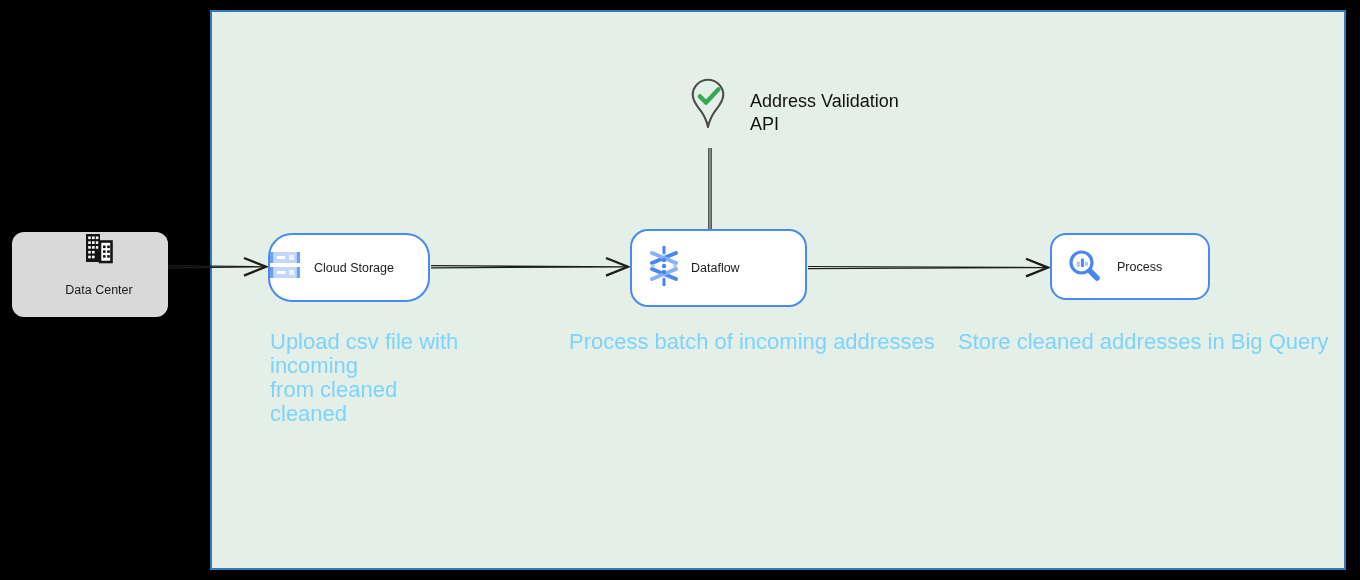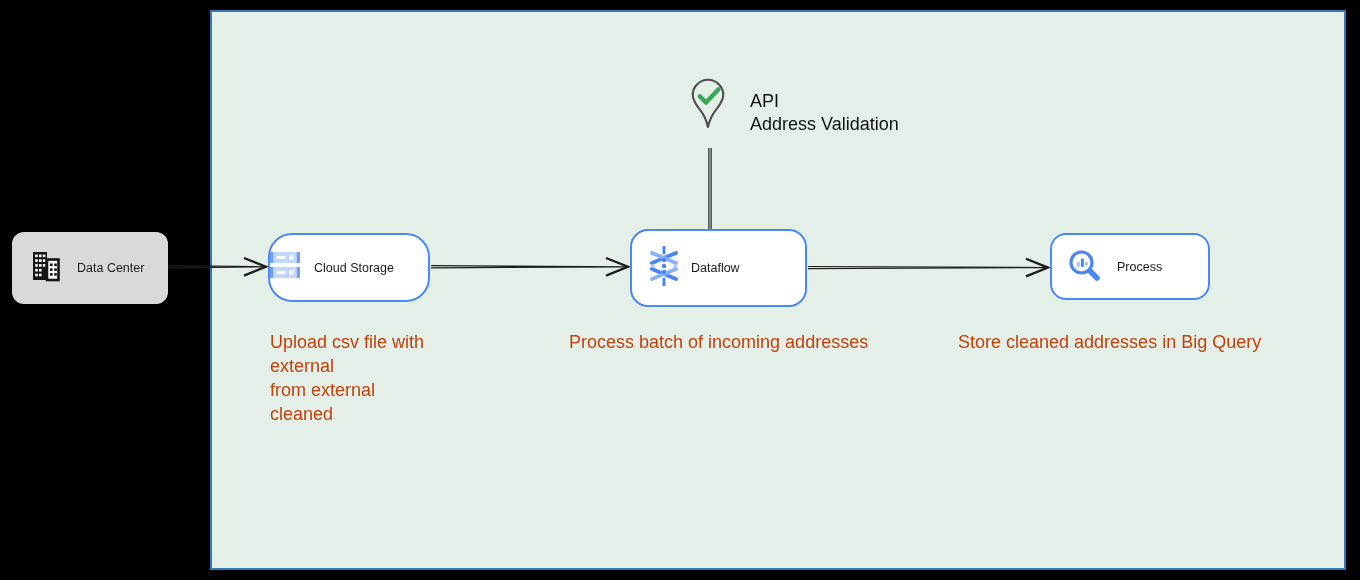--- a/index.html
+++ b/index.html
@@ -10,27 +10,27 @@
   .zone{
     position:absolute;left:210px;top:10px;width:1136px;height:560px;
     background:#e4f0e7;border:2.5px solid #3279b7;box-sizing:border-box;
   }
   .node{
     position:absolute;display:flex;align-items:center;box-sizing:border-box;
   }
   .gcp-node{background:#ffffff;border:2px solid #4a89f3;}
   .node-label{font-size:12.5px;color:#1b1b1b;white-space:nowrap;}
   #node-data-center{
-    left:12px;top:232px;width:156px;height:72px;border-radius:12px;
-    background:#d9d9d9;padding-left:18px;gap:15px;
+    left:12px;top:232px;width:156px;height:85px;border-radius:12px;
+    background:#d9d9d9;padding-left:18px;gap:15px;flex-direction:column;
   }
   #node-cloud-storage{left:268px;top:233px;width:162px;height:69px;border-radius:24px;gap:14px;}
   #node-dataflow{left:630px;top:229px;width:177px;height:78px;border-radius:18px;padding-left:14px;gap:9px;}
   #node-bigquery{left:1050px;top:233px;width:160px;height:67px;border-radius:16px;padding-left:15px;gap:16px;}
-  .caption{position:absolute;font-size:18px;line-height:24px;color:#c2410c;}
+  .caption{position:absolute;font-size:22px;line-height:24px;color:#7dd3fc;}
   #caption-cloud-storage{left:270px;top:330px;}
   #caption-dataflow{left:569px;top:330px;}
   #caption-bigquery{left:958px;top:330px;}
   #pin{position:absolute;left:687px;top:77px;}
   #annotation-text{position:absolute;left:750px;top:90px;font-size:18px;line-height:23px;color:#111;}
   #connector-layer{position:absolute;left:0;top:0;pointer-events:none;}
 </style>
 </head>
 <body>
 
@@ -145,26 +145,26 @@
 
   <div id="pin">
     <span>
       <svg width="42" height="56" viewBox="0 0 44 58">
         <path d="M22,2.5 C13.2,2.5 6,9.6 6,18.3 C6,24.3 9.5,28.9 13.5,33.9 C16.5,37.7 19.8,42 22,52 C24.2,42 27.5,37.7 30.5,33.9 C34.5,28.9 38,24.3 38,18.3 C38,9.6 30.8,2.5 22,2.5 Z" stroke="#4d4d4d" stroke-width="2.2" stroke-linejoin="round" fill="none"></path>
         <polyline points="13.5,20 20,26.5 33,12.5" stroke="#3aa757" stroke-width="4.6" stroke-linecap="round" stroke-linejoin="round" fill="none"></polyline>
       </svg>
     </span>
   </div>
   <div id="annotation-text">
+    <div>Address Validation</div>
     <div>API</div>
-    <div>Address Validation</div>
   </div>
 
   <div class="caption" id="caption-cloud-storage">
     <div>Upload csv file with</div>
-    <div>external</div>
-    <div>from external</div>
+    <div>incoming</div>
+    <div>from cleaned</div>
     <div>cleaned</div>
   </div>
   <div class="caption" id="caption-dataflow">Process batch of incoming addresses</div>
   <div class="caption" id="caption-bigquery">Store cleaned addresses in Big Query</div>
 
 </div>
 
 </body></html>

